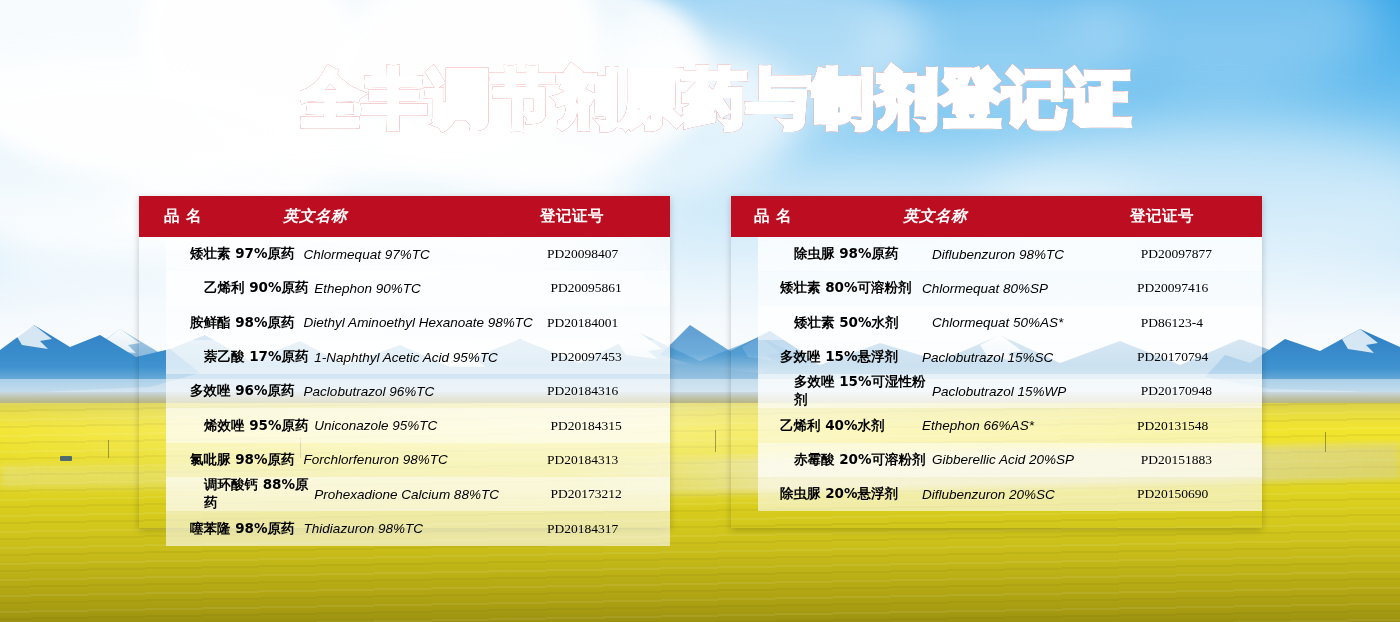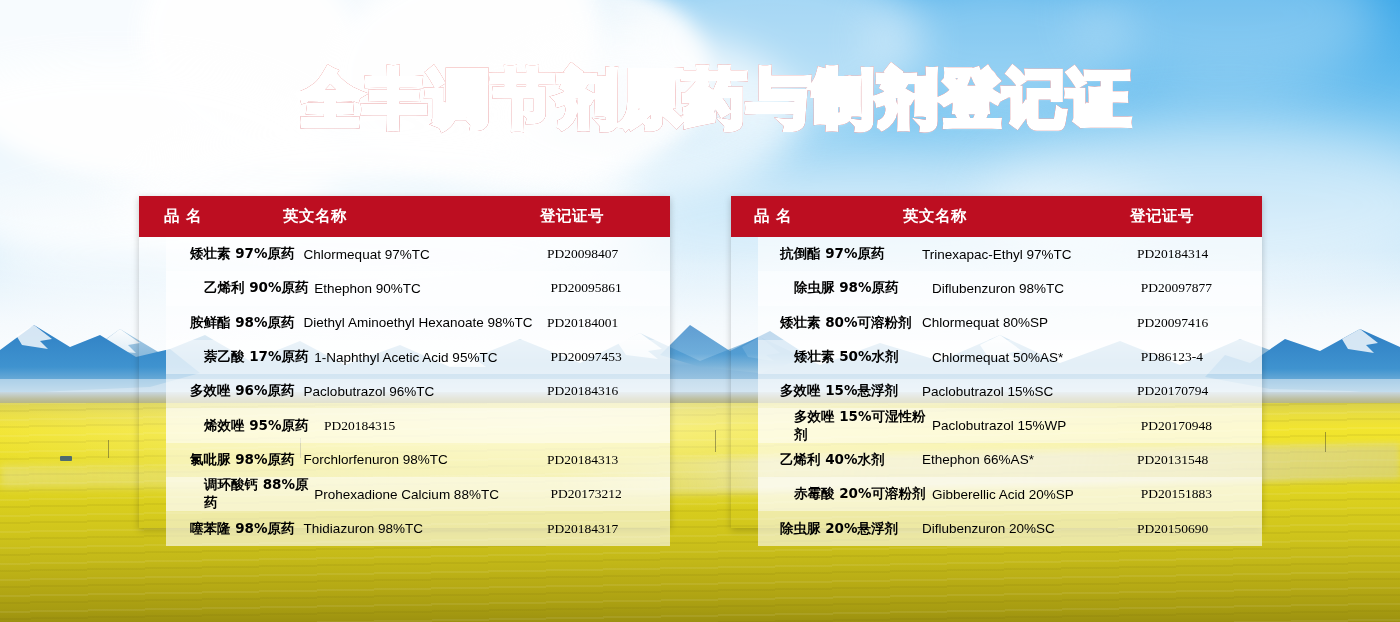--- a/index.html
+++ b/index.html
@@ -118,21 +118,21 @@
   }
   .tbody{height:309px;}
   .row{
     height:34.3px;display:flex;align-items:center;
     font-size:13.5px;color:#000000;margin-left:27px;
   }
   .row.odd{background:rgba(255,255,255,.60);}
   .row.even{background:rgba(255,255,255,.78);padding-left:14px;}
 
   .c-name{font-weight:700;font-family:"DejaVu Sans","Liberation Sans",sans-serif;}
-  .c-en{font-family:"Liberation Sans","DejaVu Sans",sans-serif;}
+  .c-en{font-family:"Liberation Sans","DejaVu Sans",sans-serif;font-style:italic;}
   .c-no{font-family:Liberation Serif, serif;}
 
   
   #table-left .c-name{width:144px;padding-left:24px;box-sizing:border-box;}
   #table-left .c-en  {width:257px;box-sizing:border-box;}
   #table-left .c-no  {width:130px;box-sizing:border-box;}
   #table-left .thead .c-name{padding-left:25px;}
 
   
   #table-right .c-name{width:172px;padding-left:22px;box-sizing:border-box;}
@@ -242,20 +242,21 @@
       <div class="c-en">1-Naphthyl Acetic Acid 95%TC</div>
       <div class="c-no">PD20097453</div>
     </div>
     <div class="row odd">
       <div class="c-name">多效唑 96%原药</div>
       <div class="c-en">Paclobutrazol 96%TC</div>
       <div class="c-no">PD20184316</div>
     </div>
     <div class="row even">
       <div class="c-name">烯效唑 95%原药</div>
+      <div class="c-en">Uniconazole 95%TC</div>
       <div class="c-no">PD20184315</div>
     </div>
     <div class="row odd">
       <div class="c-name">氯吡脲 98%原药</div>
       <div class="c-en">Forchlorfenuron 98%TC</div>
       <div class="c-no">PD20184313</div>
     </div>
     <div class="row even">
       <div class="c-name">调环酸钙 88%原药</div>
       <div class="c-en">Prohexadione Calcium 88%TC</div>
@@ -269,25 +270,20 @@
   </div>
 </div>
 
 <div class="table" id="table-right">
   <div class="thead">
     <div class="c-name">品 名</div>
     <div class="c-en">英文名称</div>
     <div class="c-no">登记证号</div>
   </div>
   <div class="tbody">
-    <div class="row odd">
-      <div class="c-name">抗倒酯 97%原药</div>
-      <div class="c-en">Trinexapac-Ethyl 97%TC</div>
-      <div class="c-no">PD20184314</div>
-    </div>
     <div class="row even">
       <div class="c-name">除虫脲 98%原药</div>
       <div class="c-en">Diflubenzuron 98%TC</div>
       <div class="c-no">PD20097877</div>
     </div>
     <div class="row odd">
       <div class="c-name">矮壮素 80%可溶粉剂</div>
       <div class="c-en">Chlormequat 80%SP</div>
       <div class="c-no">PD20097416</div>
     </div>

